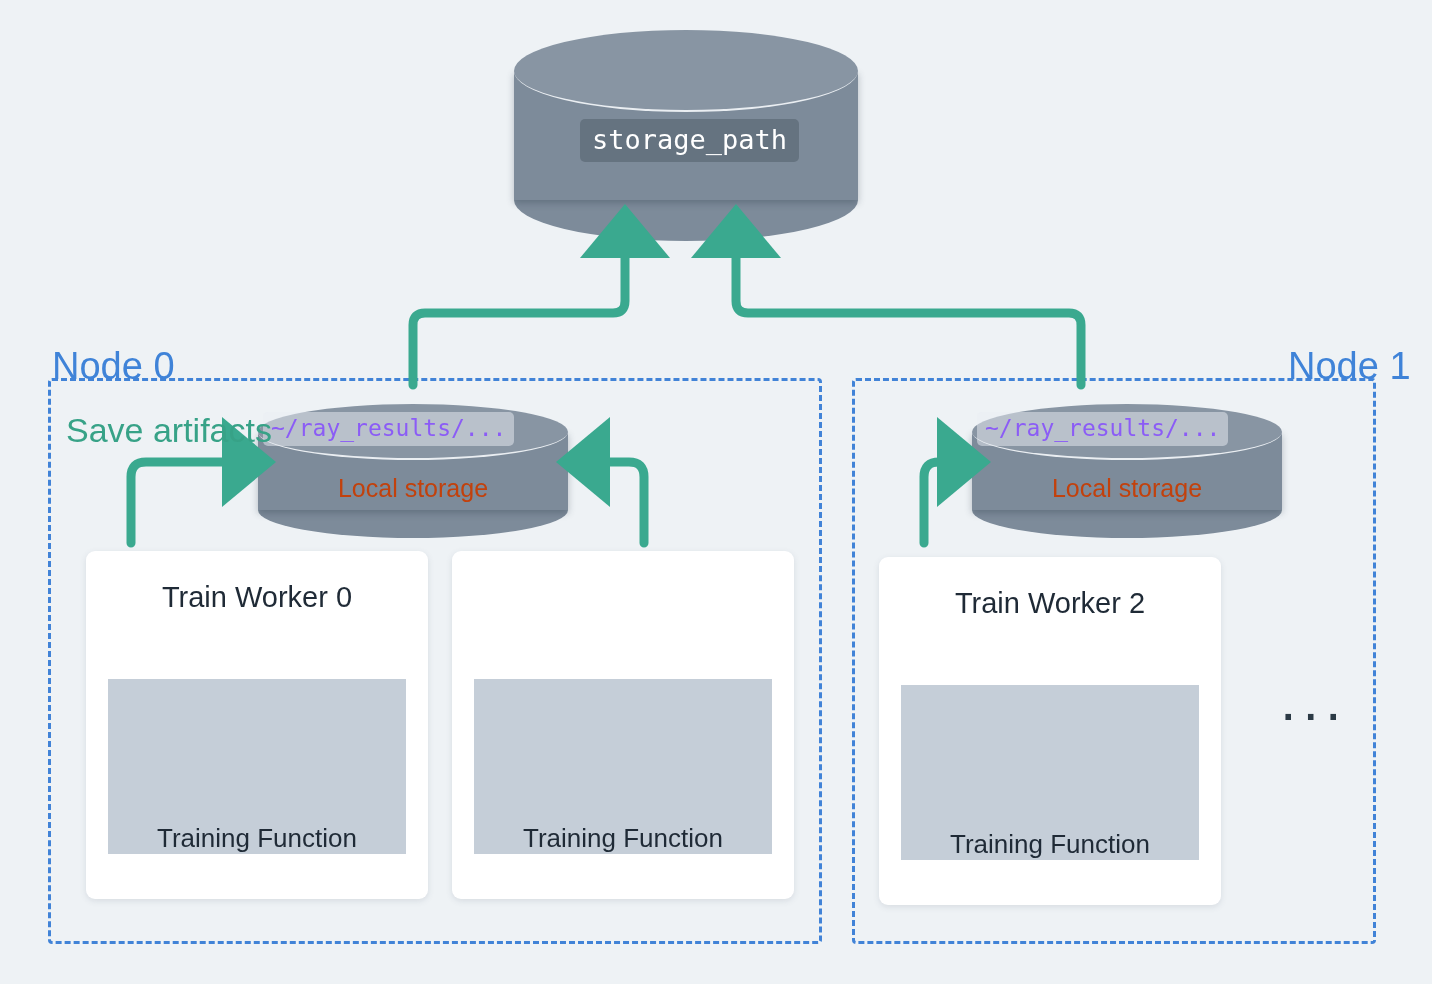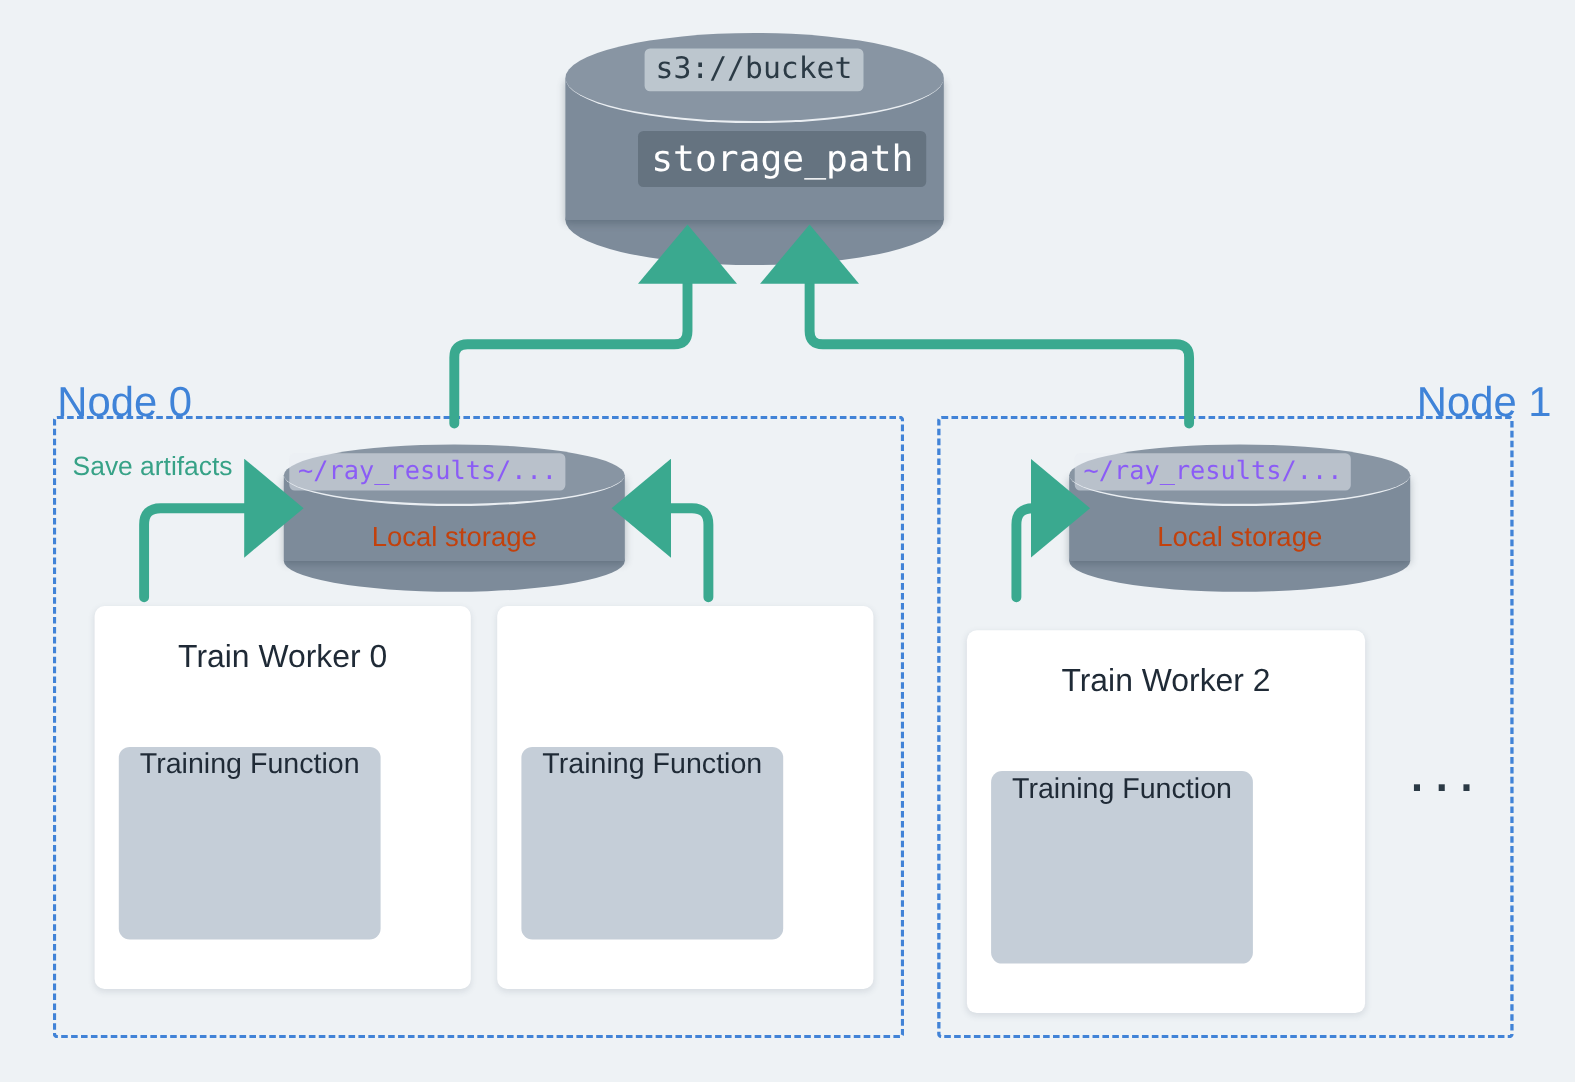--- a/index.html
+++ b/index.html
@@ -84,21 +84,21 @@
     padding: 3px 10px 5px;
     font-size: 27px;
     letter-spacing: 0px;
     color: #2b3a45;
     background: rgba(232,238,243,0.55);
   }
   #bucket-path {
     left: 580px;
     top: 119px;
     padding: 5px 12px 7px;
-    font-size: 33px;
+    font-size: 27px;
     color: #ffffff;
     background: rgba(92,105,118,0.72);
   }
 
   
   .local-cyl { width: 310px; height: 125px; }
   .local-cyl .top    { top: 0px;  height: 56px; }
   .local-cyl .body   { top: 28px; height: 78px; }
   .local-cyl .bottom { top: 78px; height: 56px; }
   #local0 { left: 258px; top: 404px; }
@@ -157,57 +157,57 @@
     position: absolute;
     background: #ffffff;
     border-radius: 9px;
     box-shadow: 0 2px 6px rgba(60,80,100,0.13);
     z-index: 2;
     width: 342px;
     height: 348px;
   }
   #worker0-card { left: 86px;  top: 551px; }
   #worker1-card { left: 452px; top: 551px; }
-  #worker2-card { left: 879px; top: 573px; padding-left: 20px; }
+  #worker2-card { left: 879px; top: 557px; }
 
   .worker-title {
     position: absolute;
     top: 30px;
     left: 0;
     width: 100%;
     text-align: center;
     font-size: 29px;
     color: #1f2a36;
     white-space: nowrap;
   }
   .train-fn {
     position: absolute;
     left: 22px;
     top: 128px;
-    width: 238px;
+    width: 298px;
     height: 175px;
     background: #c5ced8;
-    border-radius: 10px;
+    border-radius: 0;
     display: flex;
-    align-items: flex-start;
+    align-items: flex-end;
     justify-content: center;
   }
   .train-fn-label {
     font-size: 26px;
     color: #1f2a36;
     white-space: nowrap;
   }
 
   
   #save-artifacts-label {
     position: absolute;
     left: 66px;
     top: 411px;
     z-index: 7;
-    font-size: 24px;
+    font-size: 34px;
     color: #37a287;
     white-space: nowrap;
   }
   #more-workers {
     position: absolute;
     left: 1278px;
     top: 688px;
     z-index: 4;
     font-family: "DejaVu Sans Mono", "Liberation Mono", monospace;
     font-size: 34px;
@@ -238,21 +238,20 @@
     <path d="M644,543 L644,477 Q644,462 629,462 L592,462" fill="none" stroke="#3aa98f" stroke-width="9" stroke-linecap="round" marker-end="url(#arrowUp)"></path>
 
     <path d="M924,543 L924,477 Q924,462 939,462 L955,462" fill="none" stroke="#3aa98f" stroke-width="9" stroke-linecap="round" marker-end="url(#arrowUp)"></path>
   </svg>
 
   <div class="cyl" id="bucket">
     <div class="bottom"></div>
     <div class="body"></div>
     <div class="top"></div>
   </div>
-  <div class="cyl-label-chip" id="bucket-uri">s3://bucket</div>
   <div class="cyl-label-chip" id="bucket-path">storage_path</div>
 
   <div class="node-label" id="node0-label">Node 0</div>
   <div class="node-box" id="node0-box"></div>
 
   <div class="cyl local-cyl" id="local0">
     <div class="bottom"></div>
     <div class="body"></div>
     <div class="top"></div>
   </div>

